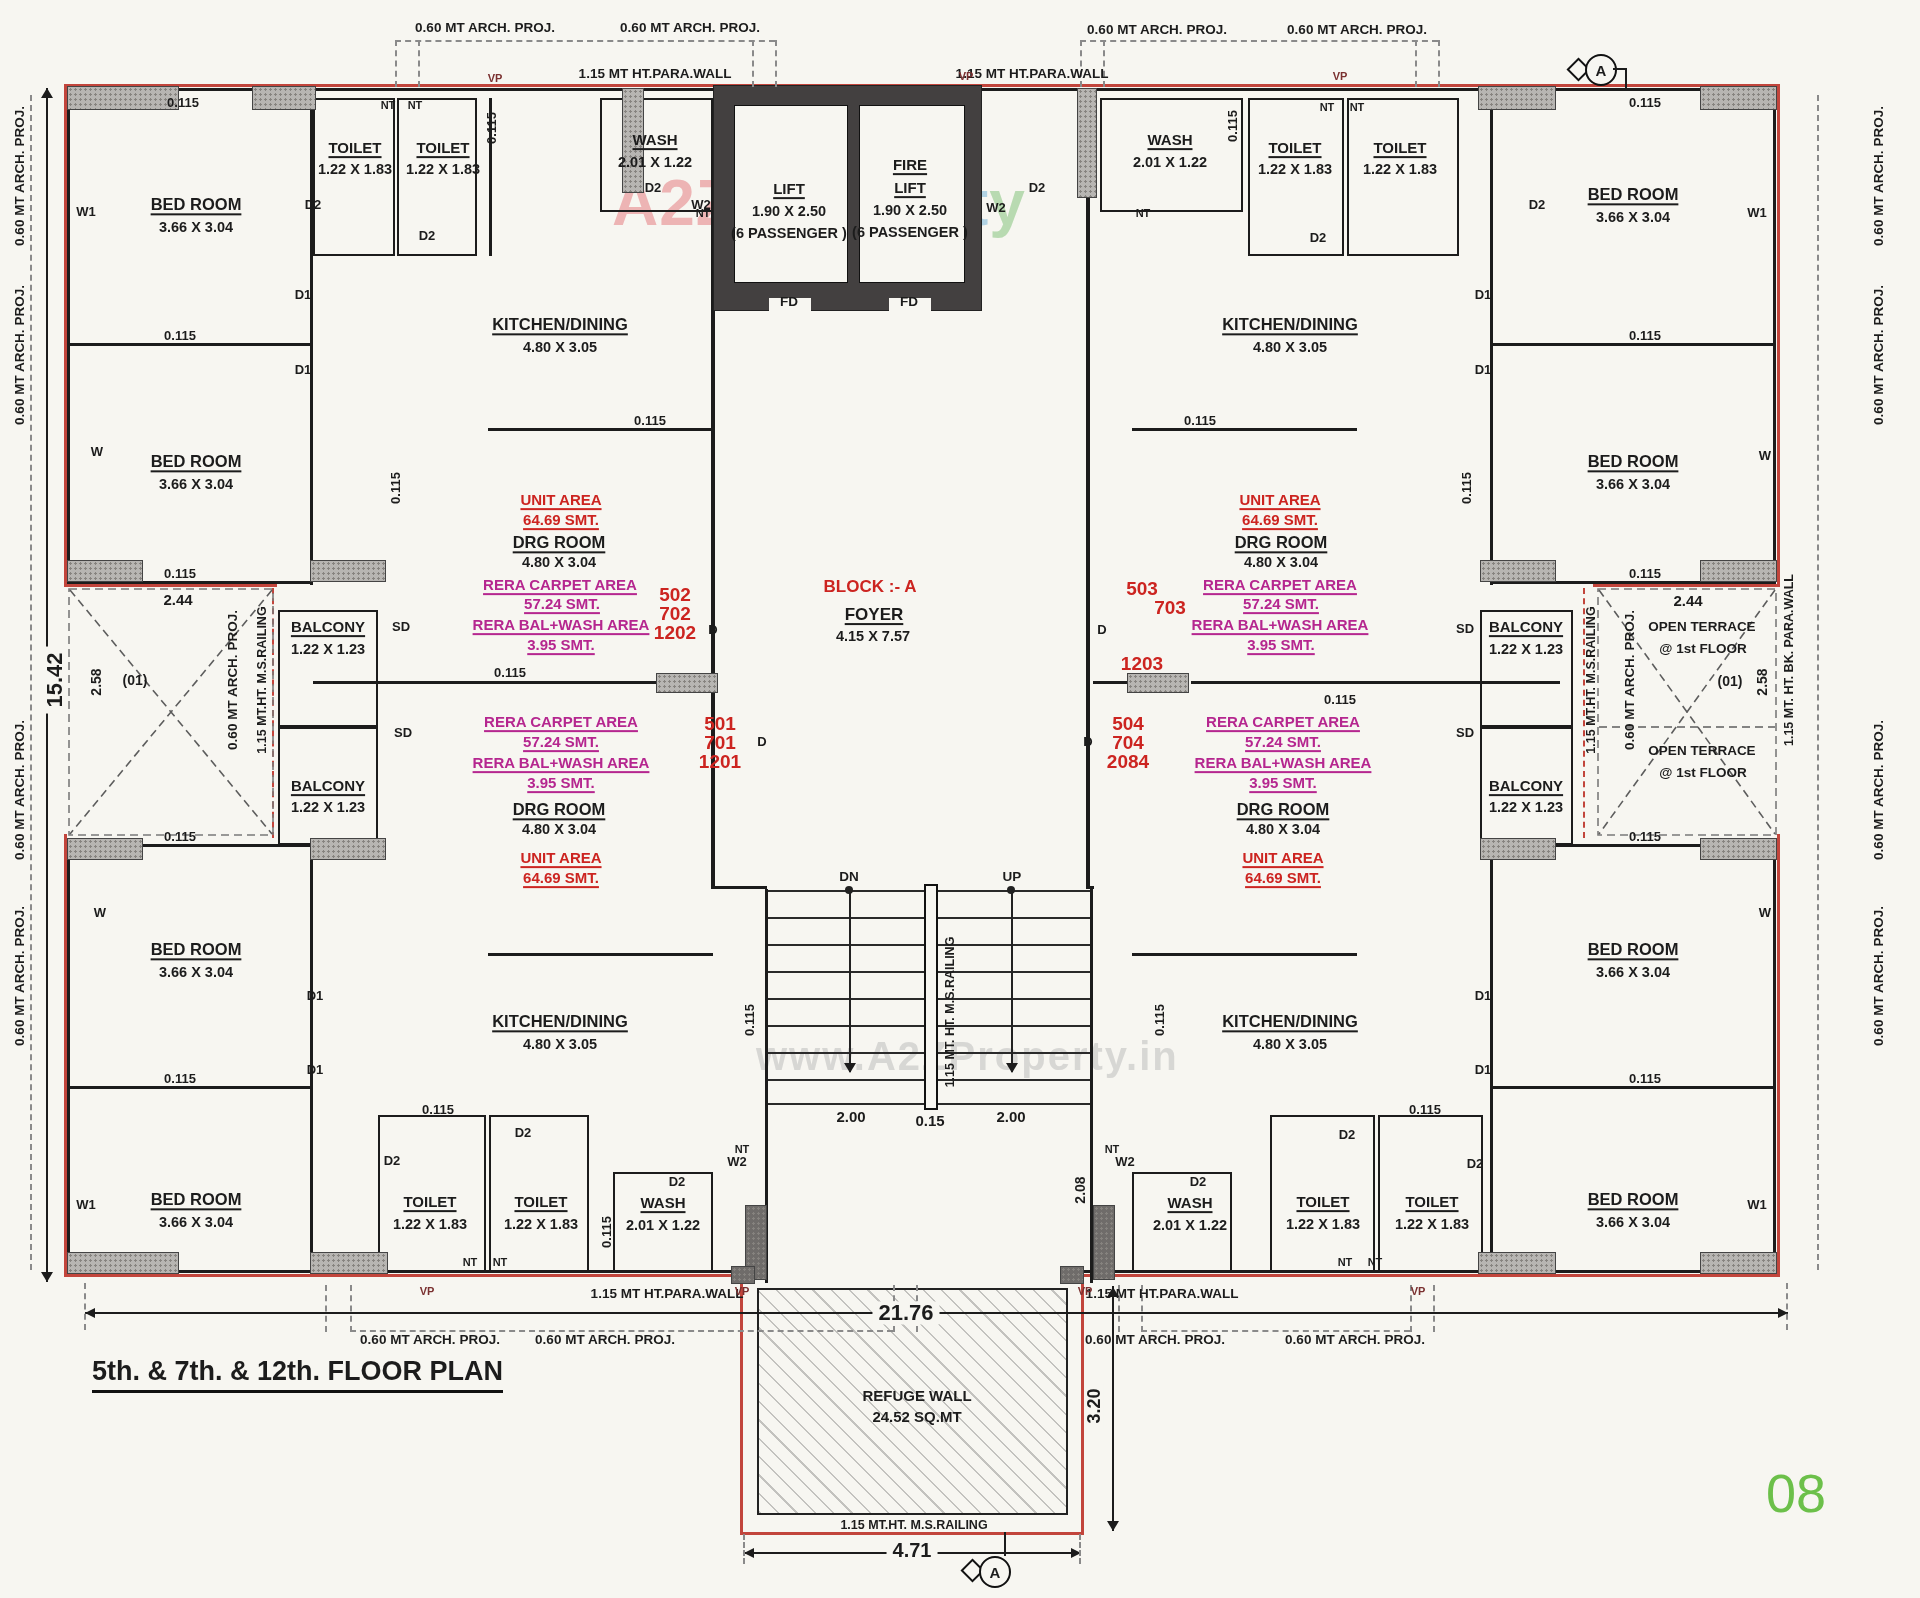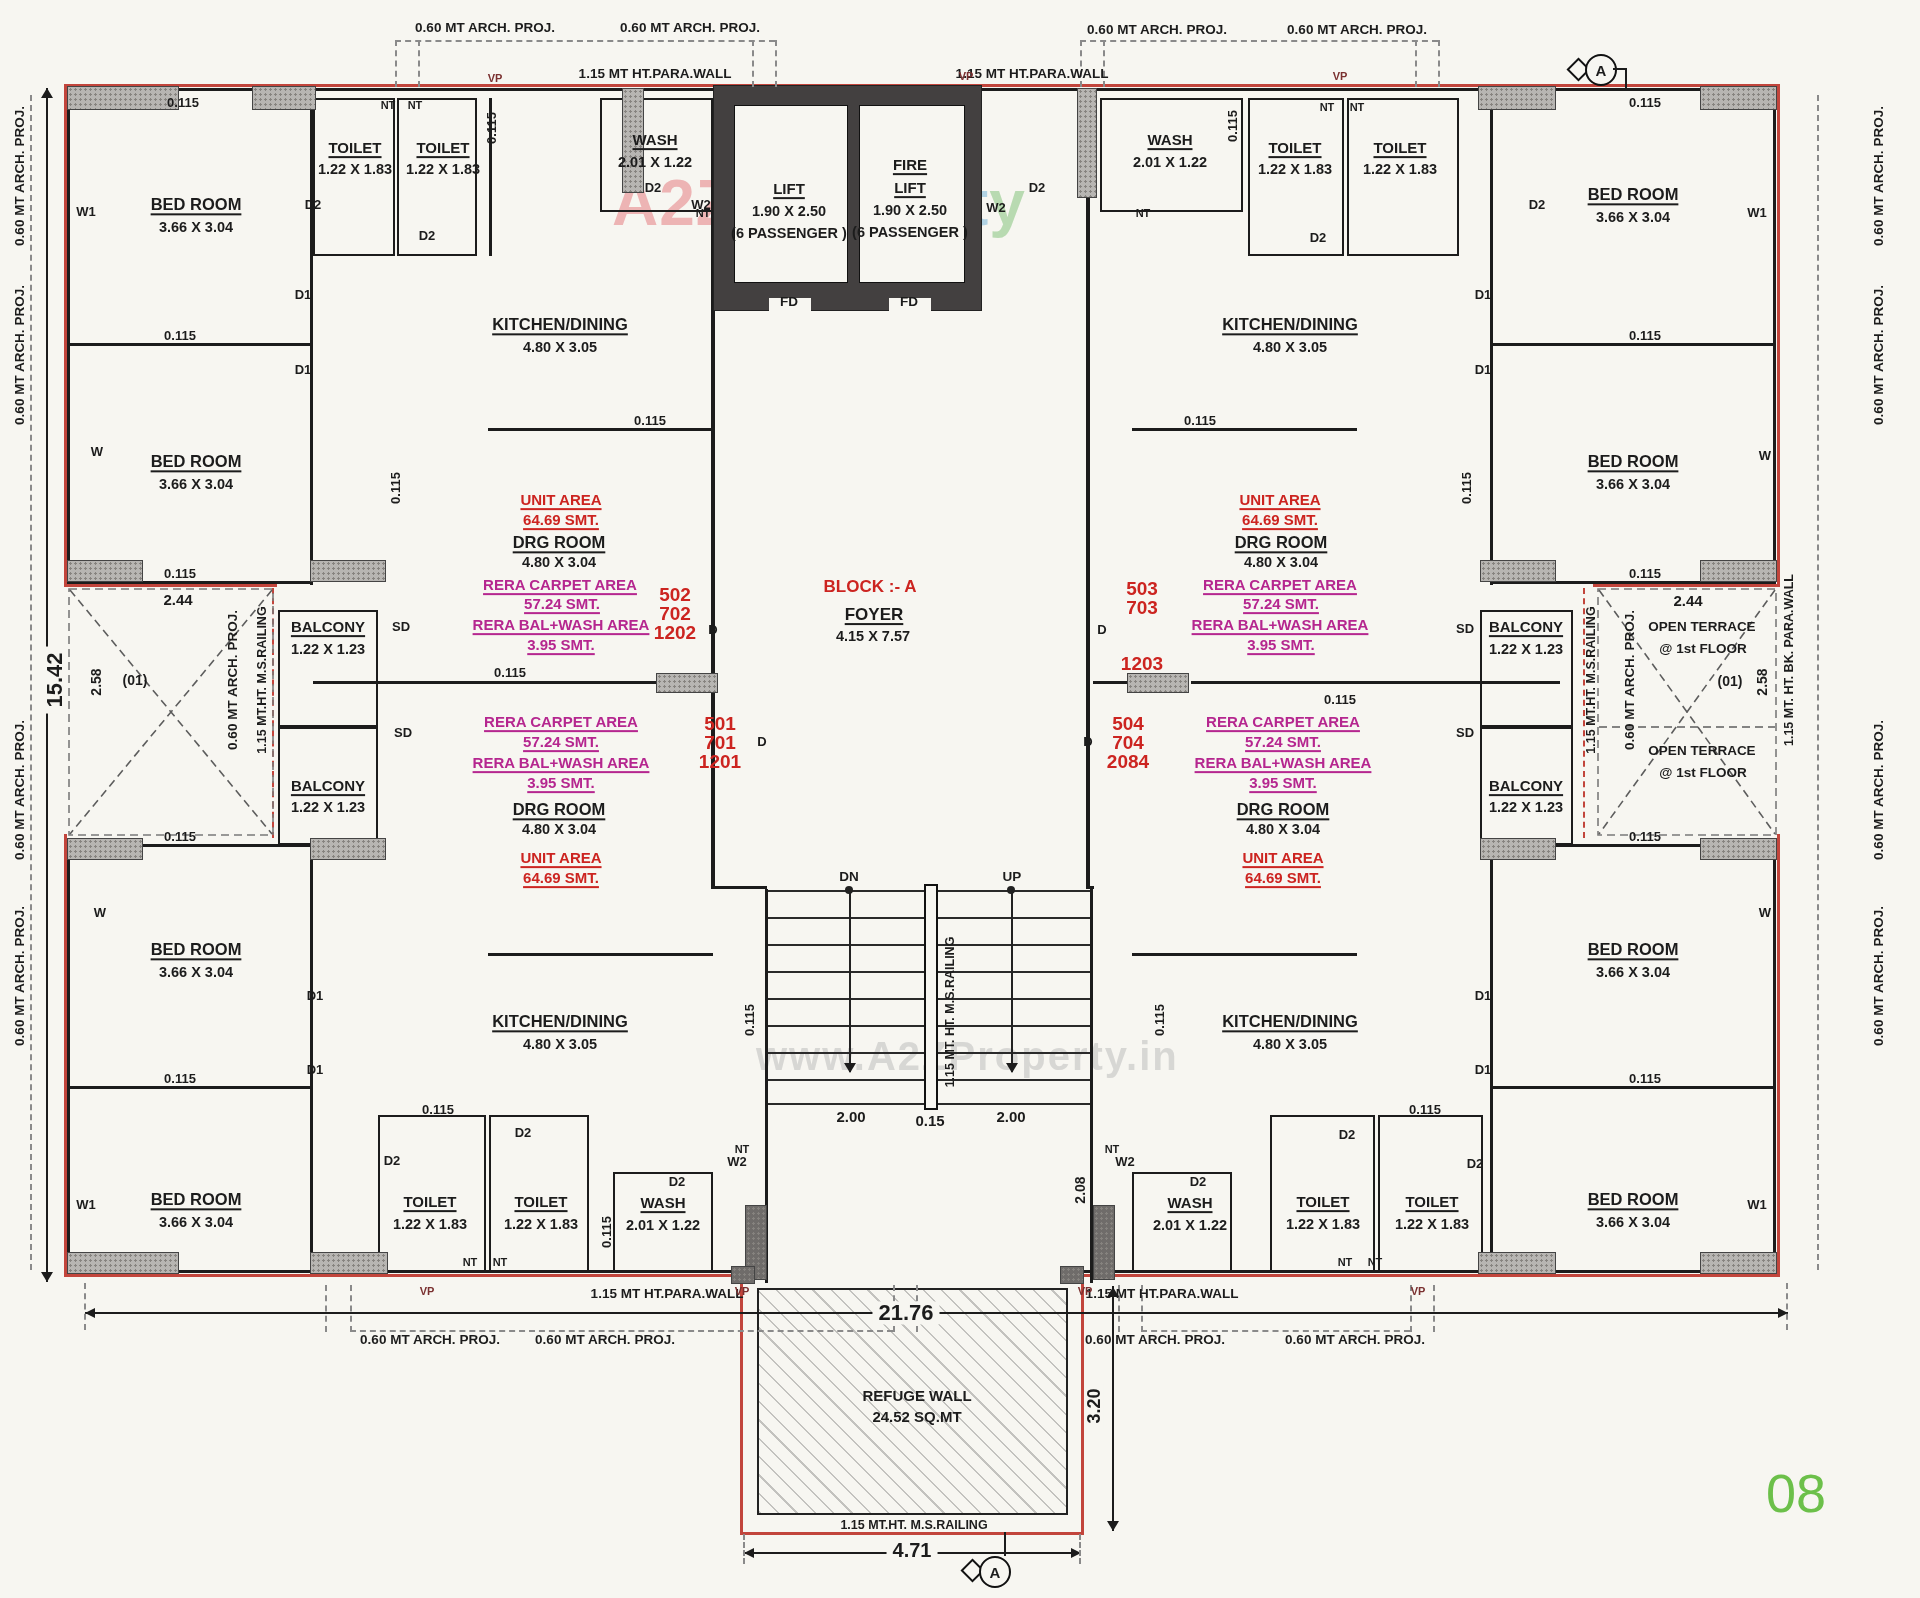--- a/index.html
+++ b/index.html
@@ -339,21 +339,21 @@
 
   <b class="t cl red u" style="left:1280px;top:500px">UNIT AREA</b>
   <b class="t cl red u" style="left:1280px;top:520px">64.69 SMT.</b>
   <b class="t rm u" style="left:1281px;top:543px">DRG ROOM</b>
   <b class="t dm" style="left:1281px;top:563px">4.80 X 3.04</b>
   <b class="t cl mag u" style="left:1280px;top:585px">RERA CARPET AREA</b>
   <b class="t cl mag u" style="left:1281px;top:604px">57.24 SMT.</b>
   <b class="t cl mag u" style="left:1280px;top:625px">RERA BAL+WASH AREA</b>
   <b class="t cl mag u" style="left:1281px;top:645px">3.95 SMT.</b>
   <b class="t num" style="left:1142px;top:589px">503</b>
-  <b class="t num" style="left:1142px;top:608px">703</b>
+  <b class="t num" style="left:1170px;top:608px">703</b>
   <b class="t num" style="left:1142px;top:664px">1203</b>
 
   <b class="t cl mag u" style="left:1283px;top:722px">RERA CARPET AREA</b>
   <b class="t cl mag u" style="left:1283px;top:742px">57.24 SMT.</b>
   <b class="t cl mag u" style="left:1283px;top:763px">RERA BAL+WASH AREA</b>
   <b class="t cl mag u" style="left:1283px;top:783px">3.95 SMT.</b>
   <b class="t rm u" style="left:1283px;top:810px">DRG ROOM</b>
   <b class="t dm" style="left:1283px;top:830px">4.80 X 3.04</b>
   <b class="t cl red u" style="left:1283px;top:858px">UNIT AREA</b>
   <b class="t cl red u" style="left:1283px;top:878px">64.69 SMT.</b>
@@ -366,20 +366,21 @@
   <b class="t" style="left:1702px;top:627px;font-size:13.5px">OPEN TERRACE</b>
   <b class="t" style="left:1703px;top:649px;font-size:13.5px">@ 1st FLOOR</b>
   <b class="t" style="left:1702px;top:751px;font-size:13.5px">OPEN TERRACE</b>
   <b class="t" style="left:1703px;top:773px;font-size:13.5px">@ 1st FLOOR</b>
 
   <b class="t bigdim" style="left:906px;top:1313px">21.76</b>
   <b class="t bigdim rot" style="left:55px;top:680px">15.42</b>
   <b class="t bigdim" style="left:912px;top:1550px;font-size:20px">4.71</b>
   <b class="t bigdim rot" style="left:1094px;top:1406px;font-size:18px">3.20</b>
 
+  <div id="title">5th. &amp; 7th. &amp; 12th. FLOOR PLAN</div>
   <div id="pageno">08</div>
 
   <div id="markers">
       <b class="t mk mk-arch" style="left: 485px; top: 28px;">0.60 MT ARCH. PROJ.</b>
       <b class="t mk mk-arch" style="left: 690px; top: 28px;">0.60 MT ARCH. PROJ.</b>
       <b class="t mk mk-arch" style="left: 1157px; top: 30px;">0.60 MT ARCH. PROJ.</b>
       <b class="t mk mk-arch" style="left: 1357px; top: 30px;">0.60 MT ARCH. PROJ.</b>
       <b class="t mk mk-para" style="left: 655px; top: 74px;">1.15 MT HT.PARA.WALL</b>
       <b class="t mk mk-para" style="left: 1032px; top: 74px;">1.15 MT HT.PARA.WALL</b>
       <b class="t mk mk-vp" style="left: 495px; top: 79px;">VP</b>

